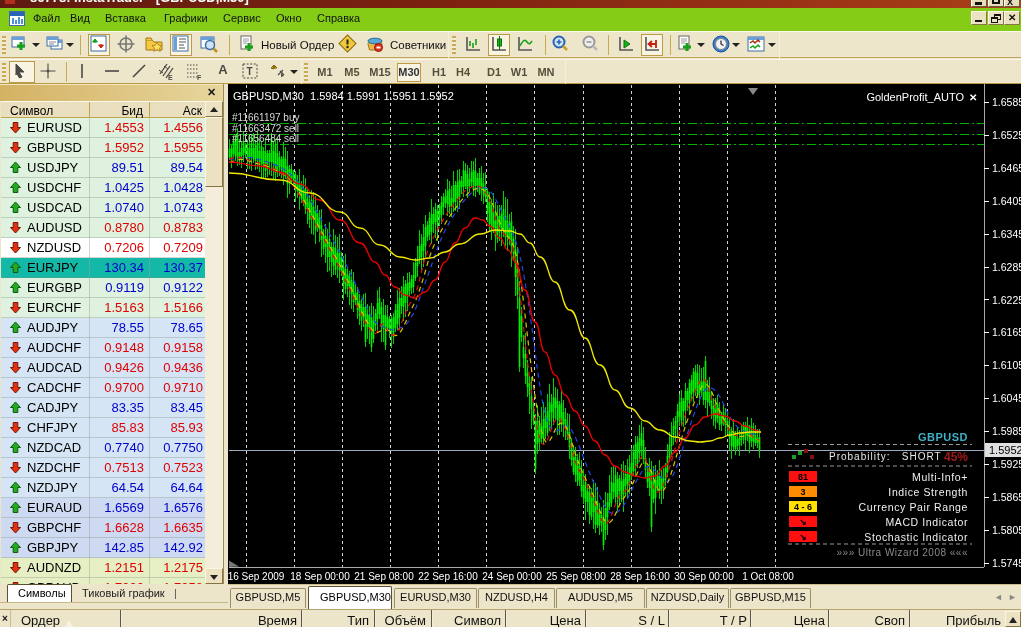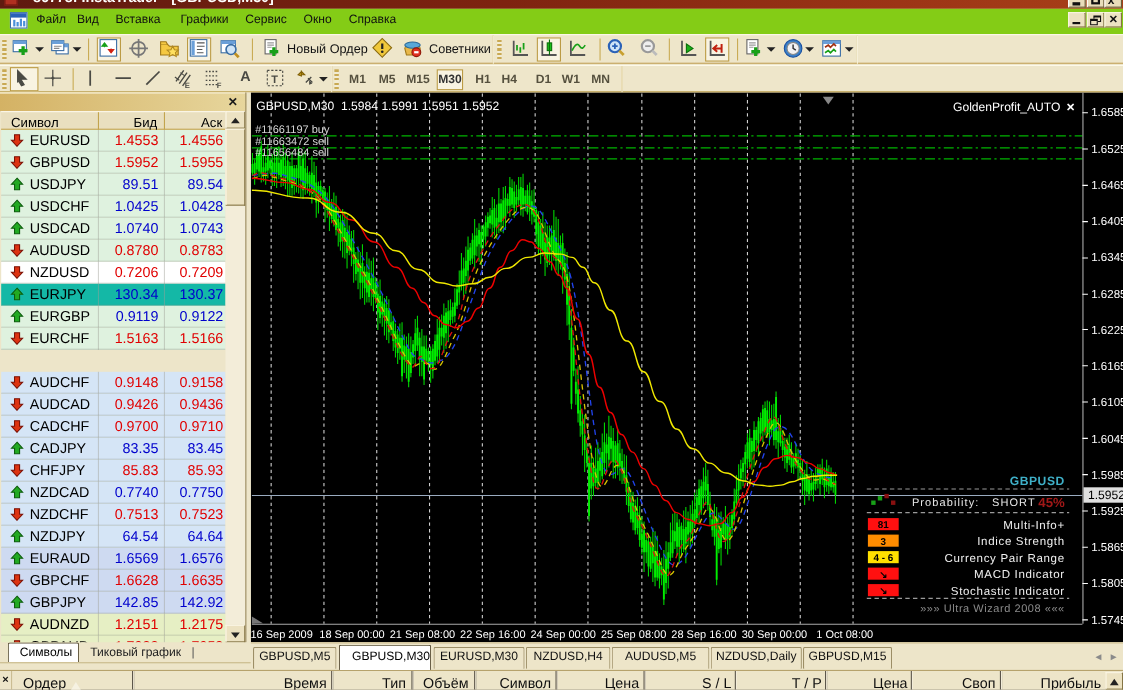--- a/index.html
+++ b/index.html
@@ -407,20 +407,31 @@
         <div class="cellb" style="left:148px;"></div>
 <div class="rowb"></div>
 </div>
 <div class="mw-row" style="top:180px;background:#dff2df;">
 <svg width="13" height="13" viewBox="0 0 13 13" style="position:absolute;left:8px;top:3px;">
           <path d="M6.5 12L1.5 6.5H4.2V1.5H8.8V6.5H11.5Z" fill="#dd3311" stroke="#7c1206"></path>
         </svg>
 <span class="mw-sym">EURCHF</span>
         <span class="mw-bid dn">1.5163</span>
         <span class="mw-ask dn">1.5166</span>
+<div class="cellb" style="left:88px;"></div>
+        <div class="cellb" style="left:148px;"></div>
+<div class="rowb"></div>
+</div>
+<div class="mw-row" style="top:200px;background:#d5e5f6;">
+<svg width="13" height="13" viewBox="0 0 13 13" style="position:absolute;left:8px;top:3px;">
+          <path d="M6.5 1L11.5 6.5H8.8V11.5H4.2V6.5H1.5Z" fill="#22aa22" stroke="#0c5c0c"></path>
+        </svg>
+<span class="mw-sym">AUDJPY</span>
+        <span class="mw-bid up">78.55</span>
+        <span class="mw-ask up">78.65</span>
 <div class="cellb" style="left:88px;"></div>
         <div class="cellb" style="left:148px;"></div>
 <div class="rowb"></div>
 </div>
 <div class="mw-row" style="top:220px;background:#d5e5f6;">
 <svg width="13" height="13" viewBox="0 0 13 13" style="position:absolute;left:8px;top:3px;">
           <path d="M6.5 12L1.5 6.5H4.2V1.5H8.8V6.5H11.5Z" fill="#dd3311" stroke="#7c1206"></path>
         </svg>
 <span class="mw-sym">AUDCHF</span>
         <span class="mw-bid dn">0.9148</span>

